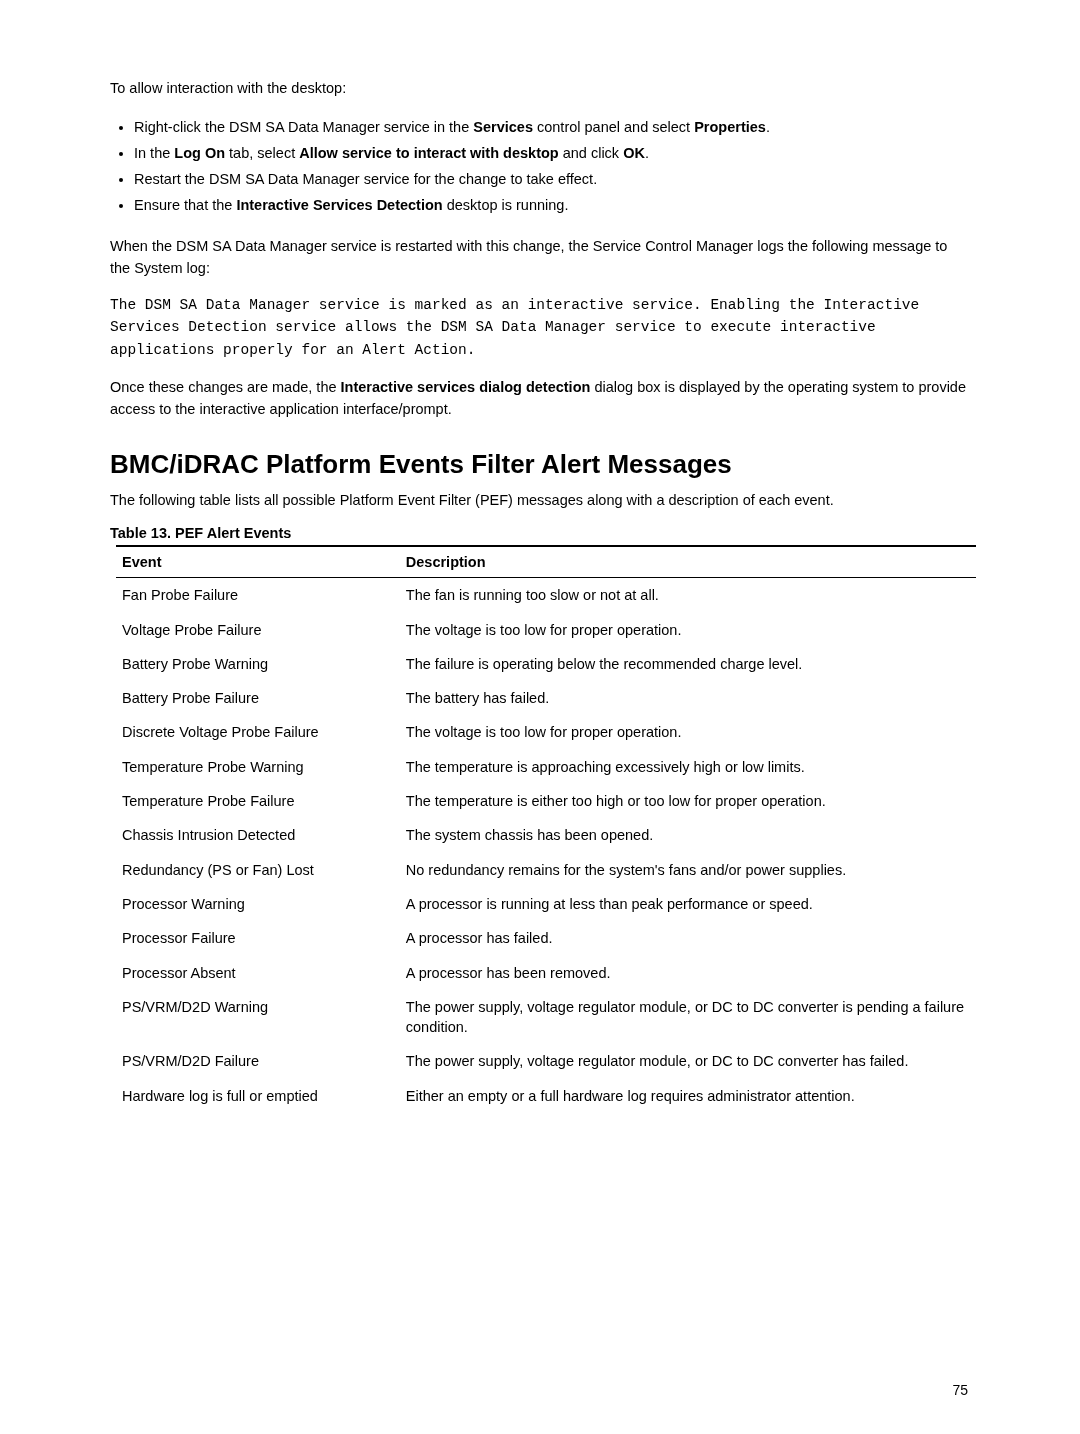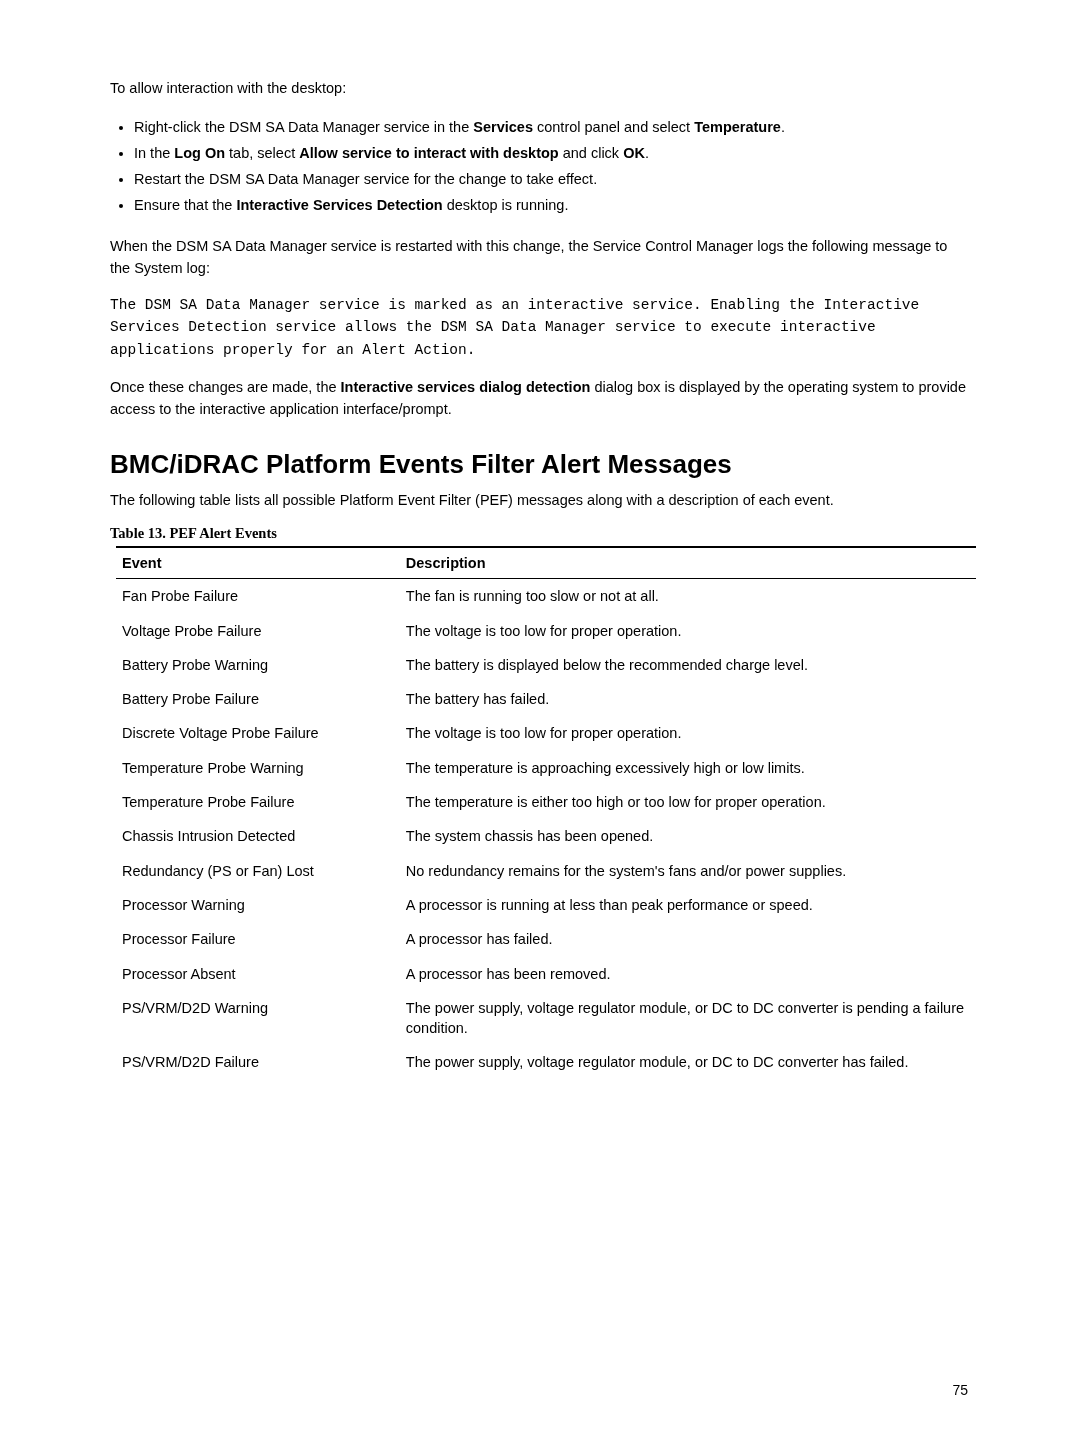--- a/index.html
+++ b/index.html
@@ -40,21 +40,20 @@
   }
   h2.section-heading {
     font-size: 26px;
     font-weight: bold;
     margin: 28px 0 10px 0;
   }
   .table-caption {
     font-size: 14.5px;
     font-weight: bold;
     margin: 4px 0 4px 0;
-    font-family: Liberation Serif, serif;
   }
   table.events {
     width: 100%;
     border-collapse: collapse;
     font-size: 14.5px;
     margin-top: 2px;
     margin-left: 6px;
   }
   table.events thead th {
     text-align: left;
@@ -81,21 +80,21 @@
 </style>
 </head>
 <body>
 
 <div class="page">
 
   <p>To allow interaction with the desktop:</p>
 
   <ul class="bulleted">
     <li>
-      <span>Right-click the DSM SA Data Manager service in the </span><b>Services</b><span> control panel and select </span><b>Temperature</b><span>.</span>
+      <span>Right-click the DSM SA Data Manager service in the </span><b>Services</b><span> control panel and select </span><b>Properties</b><span>.</span>
     </li>
     <li>
       <span>In the </span><b>Log On</b><span> tab, select </span><b>Allow service to interact with desktop</b><span> and click </span><b>OK</b><span>.</span>
     </li>
     <li>Restart the DSM SA Data Manager service for the change to take effect.</li>
     <li>
       <span>Ensure that the </span><b>Interactive Services Detection</b><span> desktop is running.</span>
     </li>
   </ul>
 
@@ -124,21 +123,21 @@
     <tr>
           <td>Fan Probe Failure</td>
           <td>The fan is running too slow or not at all.</td>
         </tr>
         <tr>
           <td>Voltage Probe Failure</td>
           <td>The voltage is too low for proper operation.</td>
         </tr>
         <tr>
           <td>Battery Probe Warning</td>
-          <td>The battery is displayed below the recommended charge level.</td>
+          <td>The failure is operating below the recommended charge level.</td>
         </tr>
         <tr>
           <td>Battery Probe Failure</td>
           <td>The battery has failed.</td>
         </tr>
         <tr>
           <td>Discrete Voltage Probe Failure</td>
           <td>The voltage is too low for proper operation.</td>
         </tr>
         <tr>
@@ -170,18 +169,22 @@
           <td>A processor has been removed.</td>
         </tr>
         <tr>
           <td>PS/VRM/D2D Warning</td>
           <td>The power supply, voltage regulator module, or DC to DC converter is pending a failure condition.</td>
         </tr>
         <tr>
           <td>PS/VRM/D2D Failure</td>
           <td>The power supply, voltage regulator module, or DC to DC converter has failed.</td>
         </tr>
+        <tr>
+          <td>Hardware log is full or emptied</td>
+          <td>Either an empty or a full hardware log requires administrator attention.</td>
+        </tr>
       </tbody>
   </table>
 
   <div class="page-number">75</div>
 
 </div>
 
 </body></html>

